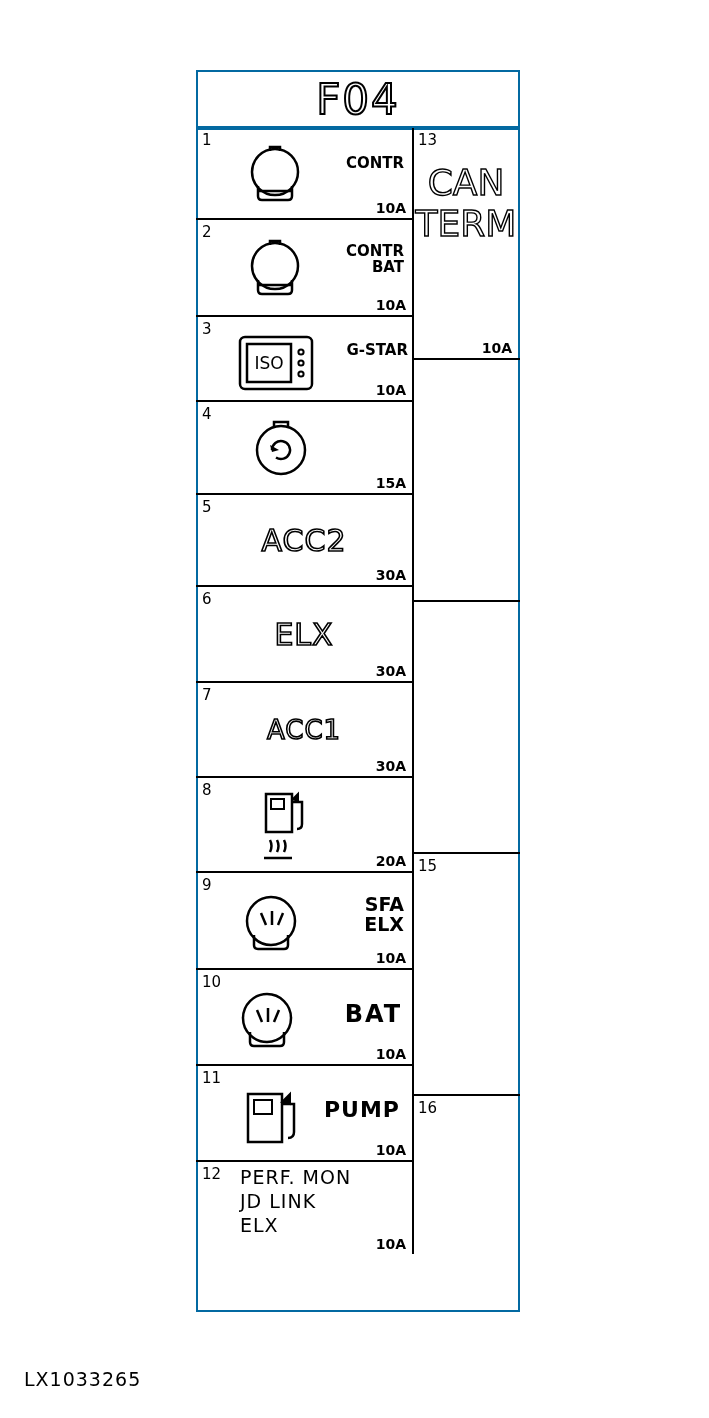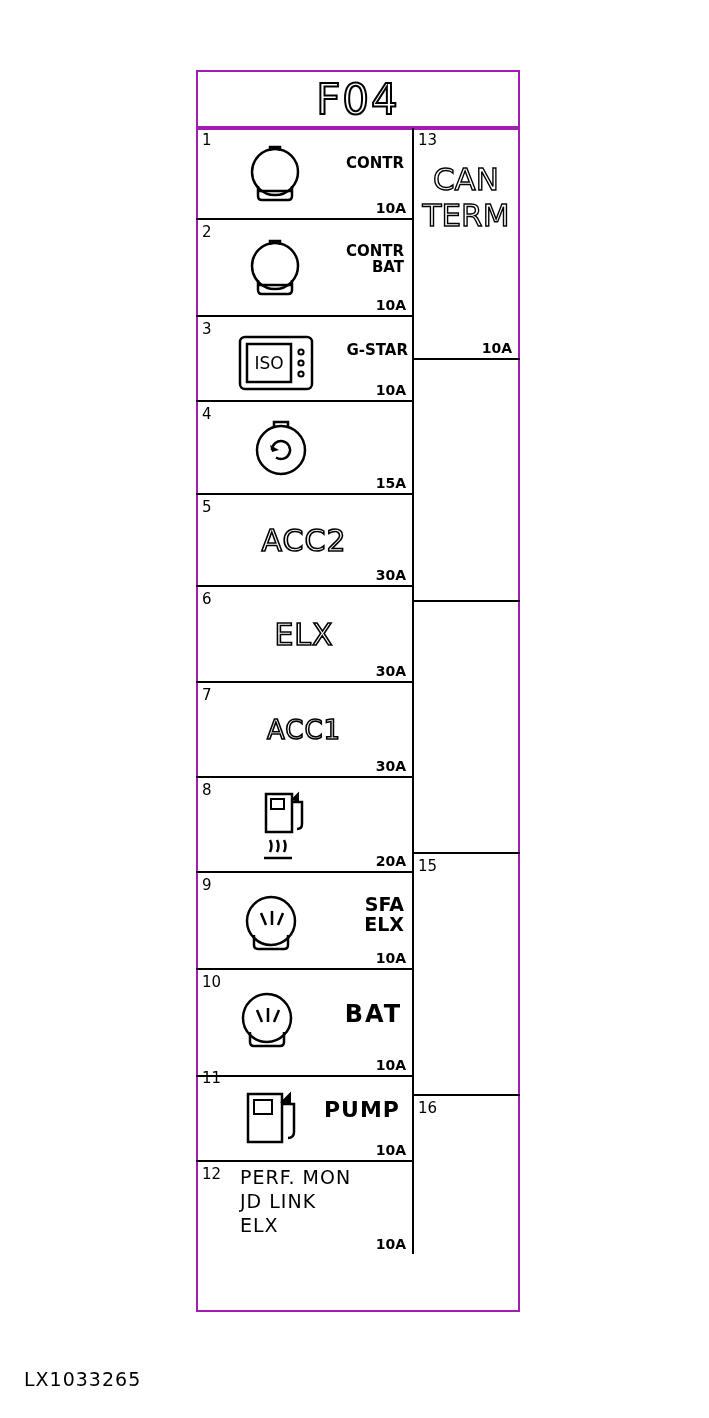--- a/index.html
+++ b/index.html
@@ -1,20 +1,20 @@
 <!DOCTYPE html>
 <html><head>
 <meta charset="utf-8">
 <style>
   html,body{margin:0;padding:0;background:#ffffff;}
   body{width:709px;height:1418px;position:relative;font-family:"Liberation Sans",sans-serif;color:#000;}
 
   #diagram{position:absolute;left:196px;top:70px;width:324px;height:1242px;}
 
-  .box{position:absolute;border:2px solid #a21caf;box-sizing:border-box;}
+  .box{position:absolute;border:2px solid #0369a1;box-sizing:border-box;}
 
   
   #header{left:0;top:0;width:324px;height:58px;}
   #header .title{
     position:absolute;left:0;top:0;width:100%;height:100%;
     display:flex;align-items:center;justify-content:center;
     font-size:42px;letter-spacing:2px;
     color:#fff;-webkit-text-stroke:2px #000;
     font-family:"DejaVu Sans",sans-serif;
   }
@@ -35,21 +35,21 @@
   .bigtxt.mid{font-size:26px;}
   .multiline{position:absolute;left:0;top:4px;width:100%;text-align:center;
     font-size:19px;line-height:1.25;letter-spacing:1px;font-family:"DejaVu Sans",sans-serif;padding-left:10px;}
   .multiline div{text-align:left;padding-left:34px;}
 
   
   .rcell{position:absolute;left:216px;width:108px;box-sizing:border-box;}
   .rnum{position:absolute;left:6px;top:3px;font-size:15px;font-family:"DejaVu Sans",sans-serif;}
   .ramp{position:absolute;right:8px;bottom:2px;font-size:14px;font-weight:bold;font-family:"DejaVu Sans",sans-serif;}
   .rtext{position:absolute;left:0;top:34px;width:100%;text-align:center;
-    font-size:31px;line-height:1.15;color:#fff;-webkit-text-stroke:1.4px #000;
+    font-size:36px;line-height:1.15;color:#fff;-webkit-text-stroke:1.4px #000;
     font-family:"DejaVu Sans",sans-serif;}
   .vdiv{position:absolute;left:216px;width:2px;background:#000;}
   .hdiv{position:absolute;left:216px;width:108px;height:2px;background:#000;}
 
   .icon{position:absolute;}
   svg{display:block;overflow:visible;}
 
   #caption{position:absolute;left:24px;top:1368px;font-size:19px;letter-spacing:1px;font-family:"DejaVu Sans",sans-serif;}
 </style>
 </head>
@@ -163,21 +163,21 @@
         <line x1="21" y1="20" x2="26" y2="32" stroke="#000" stroke-width="2.5"></line>
         <line x1="32" y1="18" x2="32" y2="32" stroke="#000" stroke-width="2.5"></line>
         <line x1="43" y1="20" x2="38" y2="32" stroke="#000" stroke-width="2.5"></line>
       </svg>
     </span>
     <span class="lbl" style="right:8px;top:22px;white-space:pre-line;font-size:19px;text-align:right;">SFA
 ELX</span>
     <span class="amp">10A</span>
   </div>
 
-  <div class="cell" style="top:900px;height:107px;">
+  <div class="cell" style="top:900px;height:96px;">
     <span class="num">10</span>
     <span class="icon" style="left:40px;top:20px;">
       <svg width="66" height="60" viewBox="0 0 66 60">
         <circle cx="31" cy="28" r="24" fill="none" stroke="#000" stroke-width="2.5"></circle>
         <path d="M14 42 L14 52 Q14 56 18 56 L44 56 Q48 56 48 52 L48 42" fill="none" stroke="#000" stroke-width="2.5"></path>
         <line x1="21" y1="20" x2="26" y2="32" stroke="#000" stroke-width="2.5"></line>
         <line x1="32" y1="18" x2="32" y2="32" stroke="#000" stroke-width="2.5"></line>
         <line x1="43" y1="20" x2="38" y2="32" stroke="#000" stroke-width="2.5"></line>
       </svg>
     </span>

